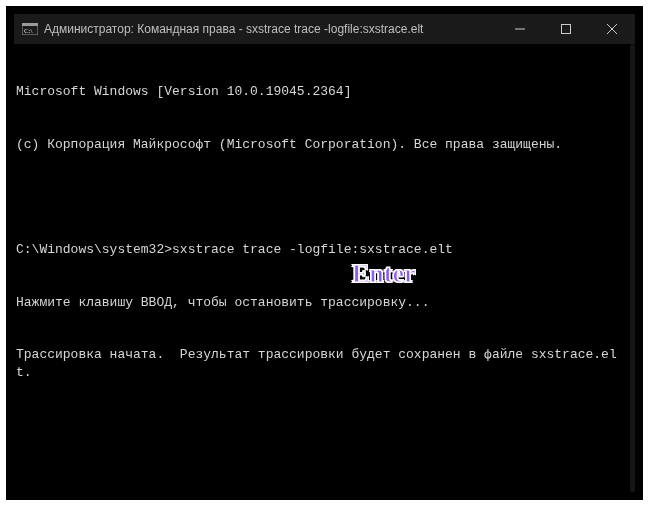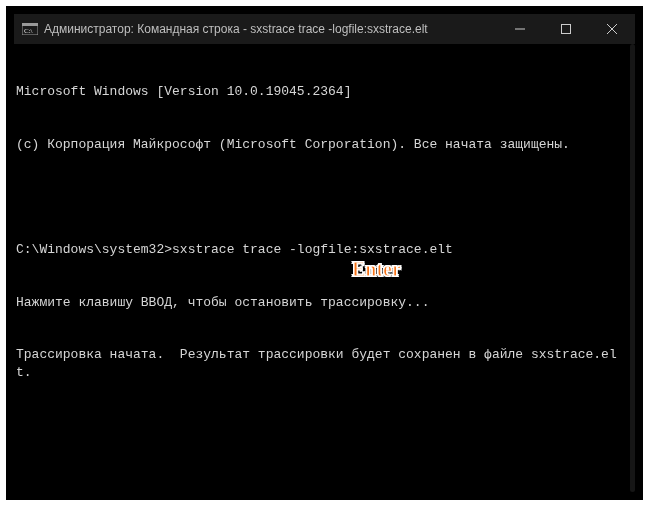--- a/index.html
+++ b/index.html
@@ -84,23 +84,23 @@
     position: relative;
     overflow: hidden;
   }
   .term-line { display: block; }
   .blank-line { height: 1.35em; }
   .annotation {
     position: absolute;
     top: 212px;
     left: 338px;
     font-family: Georgia, "Times New Roman", serif;
-    font-size: 20px;
+    font-size: 26px;
     font-weight: bold;
-    color: #f97316;
+    color: #8b5cf6;
     -webkit-text-stroke: 1px #fff;
     text-shadow:
       -1px -1px 0 #fff,
        1px -1px 0 #fff,
       -1px  1px 0 #fff,
        1px  1px 0 #fff;
     pointer-events: none;
   }
   .scrollbar {
     position: absolute;
@@ -119,21 +119,21 @@
   <div class="window">
 
     <div class="titlebar">
       <span class="titlebar-icon">
         <svg width="16" height="12" viewBox="0 0 16 12">
           <rect x="0" y="0" width="16" height="12" fill="#1b1b1b" stroke="#9a9a9a" stroke-width="1"></rect>
           <rect x="0" y="0" width="16" height="3" fill="#9a9a9a"></rect>
           <text x="2" y="10" font-size="7" fill="#e0e0e0" font-family="Consolas">C:\</text>
         </svg>
       </span>
-      <span class="titlebar-title">Администратор: Командная строка - sxstrace  trace -logfile:sxstrace.elt</span>
+      <span class="titlebar-title">Администратор: Командная права - sxstrace  trace -logfile:sxstrace.elt</span>
       <div class="window-controls">
         <div class="wc-btn">
           <svg width="10" height="10" viewBox="0 0 10 10">
               <line x1="0" y1="5" x2="10" y2="5" stroke="#ccc" stroke-width="1"></line>
             </svg>
         </div>
         <div class="wc-btn">
           <svg width="10" height="10" viewBox="0 0 10 10">
               <rect x="0.5" y="0.5" width="9" height="9" fill="none" stroke="#ccc" stroke-width="1"></rect>
             </svg>
@@ -142,21 +142,21 @@
           <svg width="10" height="10" viewBox="0 0 10 10">
             <line x1="0" y1="0" x2="10" y2="10" stroke="#ccc" stroke-width="1"></line>
             <line x1="10" y1="0" x2="0" y2="10" stroke="#ccc" stroke-width="1"></line>
           </svg>
         </div>
       </div>
     </div>
 
     <div class="terminal">
       <span class="term-line">Microsoft Windows [Version 10.0.19045.2364]</span>
-      <span class="term-line">(c) Корпорация Майкрософт (Microsoft Corporation). Все начата защищены.</span>
+      <span class="term-line">(c) Корпорация Майкрософт (Microsoft Corporation). Все права защищены.</span>
       <div class="blank-line"></div>
       <span class="term-line"><span>C:\Windows\system32&gt;</span><span>sxstrace trace -logfile:sxstrace.elt</span></span>
       <span class="term-line">Нажмите клавишу ВВОД, чтобы остановить трассировку...</span>
       <span class="term-line">Трассировка начата.  Результат трассировки будет сохранен в файле sxstrace.elt.</span>
 
       <div class="annotation">Enter</div>
       <div class="scrollbar"></div>
     </div>
 
   </div>

